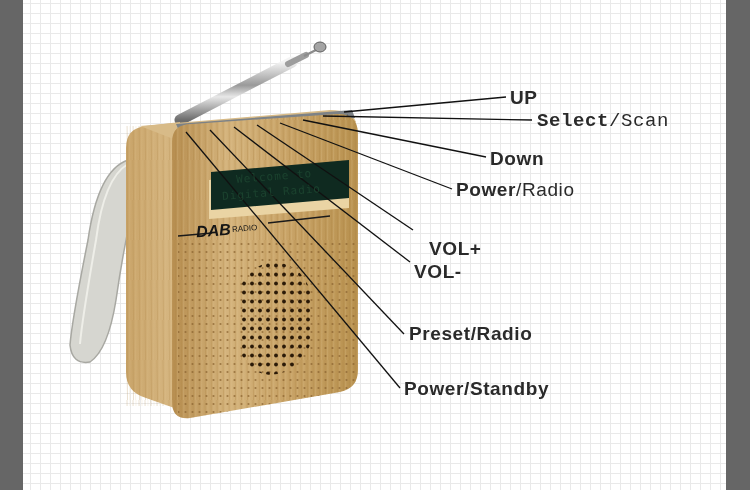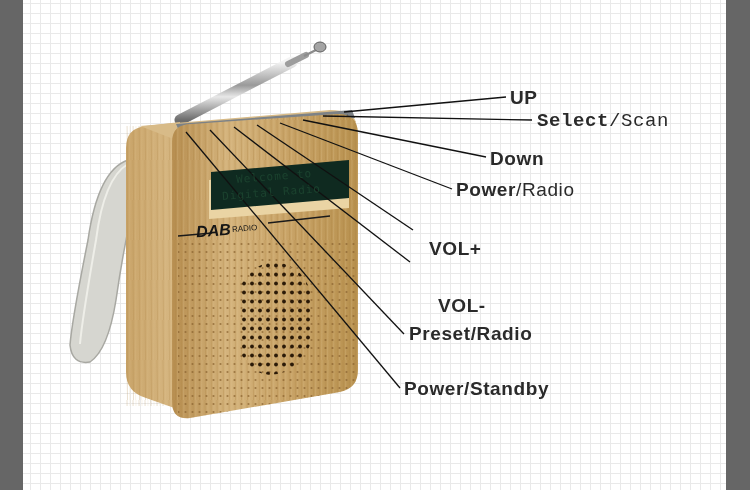--- a/index.html
+++ b/index.html
@@ -128,21 +128,21 @@
 </div>
 <div class="lbl" style="left:490px;top:149px;">
   <span>Down</span>
 </div>
 <div class="lbl" style="left:456px;top:180px;">
   <span>Power</span><span class="thin">/Radio</span>
 </div>
 <div class="lbl" style="left:429px;top:231px;margin-top:8px;">
   <span>VOL+</span>
 </div>
-<div class="lbl" style="left:438px;top:262px;margin-top:34px;">
+<div class="lbl" style="left:414px;top:262px;">
   <span>VOL-</span>
 </div>
 <div class="lbl" style="left:409px;top:324px;">
   <span>Preset/Radio</span>
 </div>
 <div class="lbl" style="left:404px;top:379px;">
   <span>Power/Standby</span>
 </div>
 
 </body></html>

